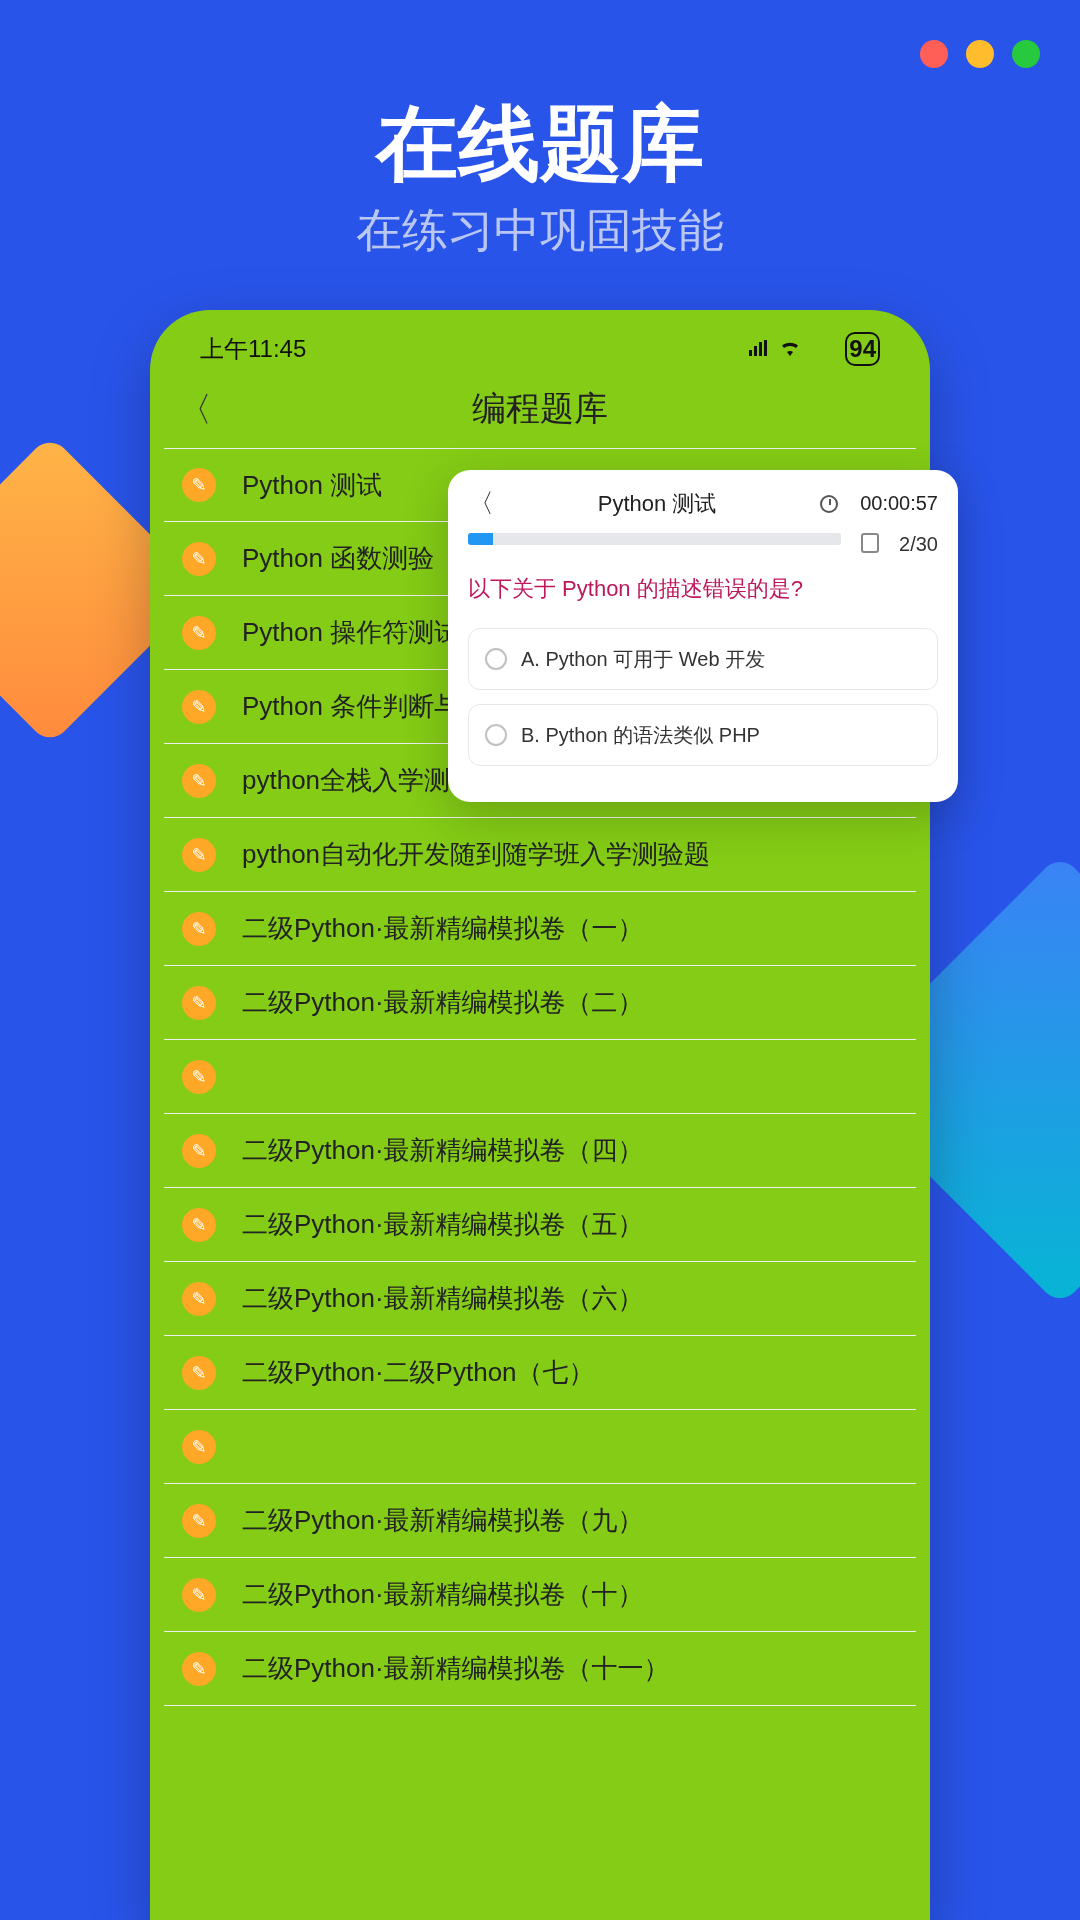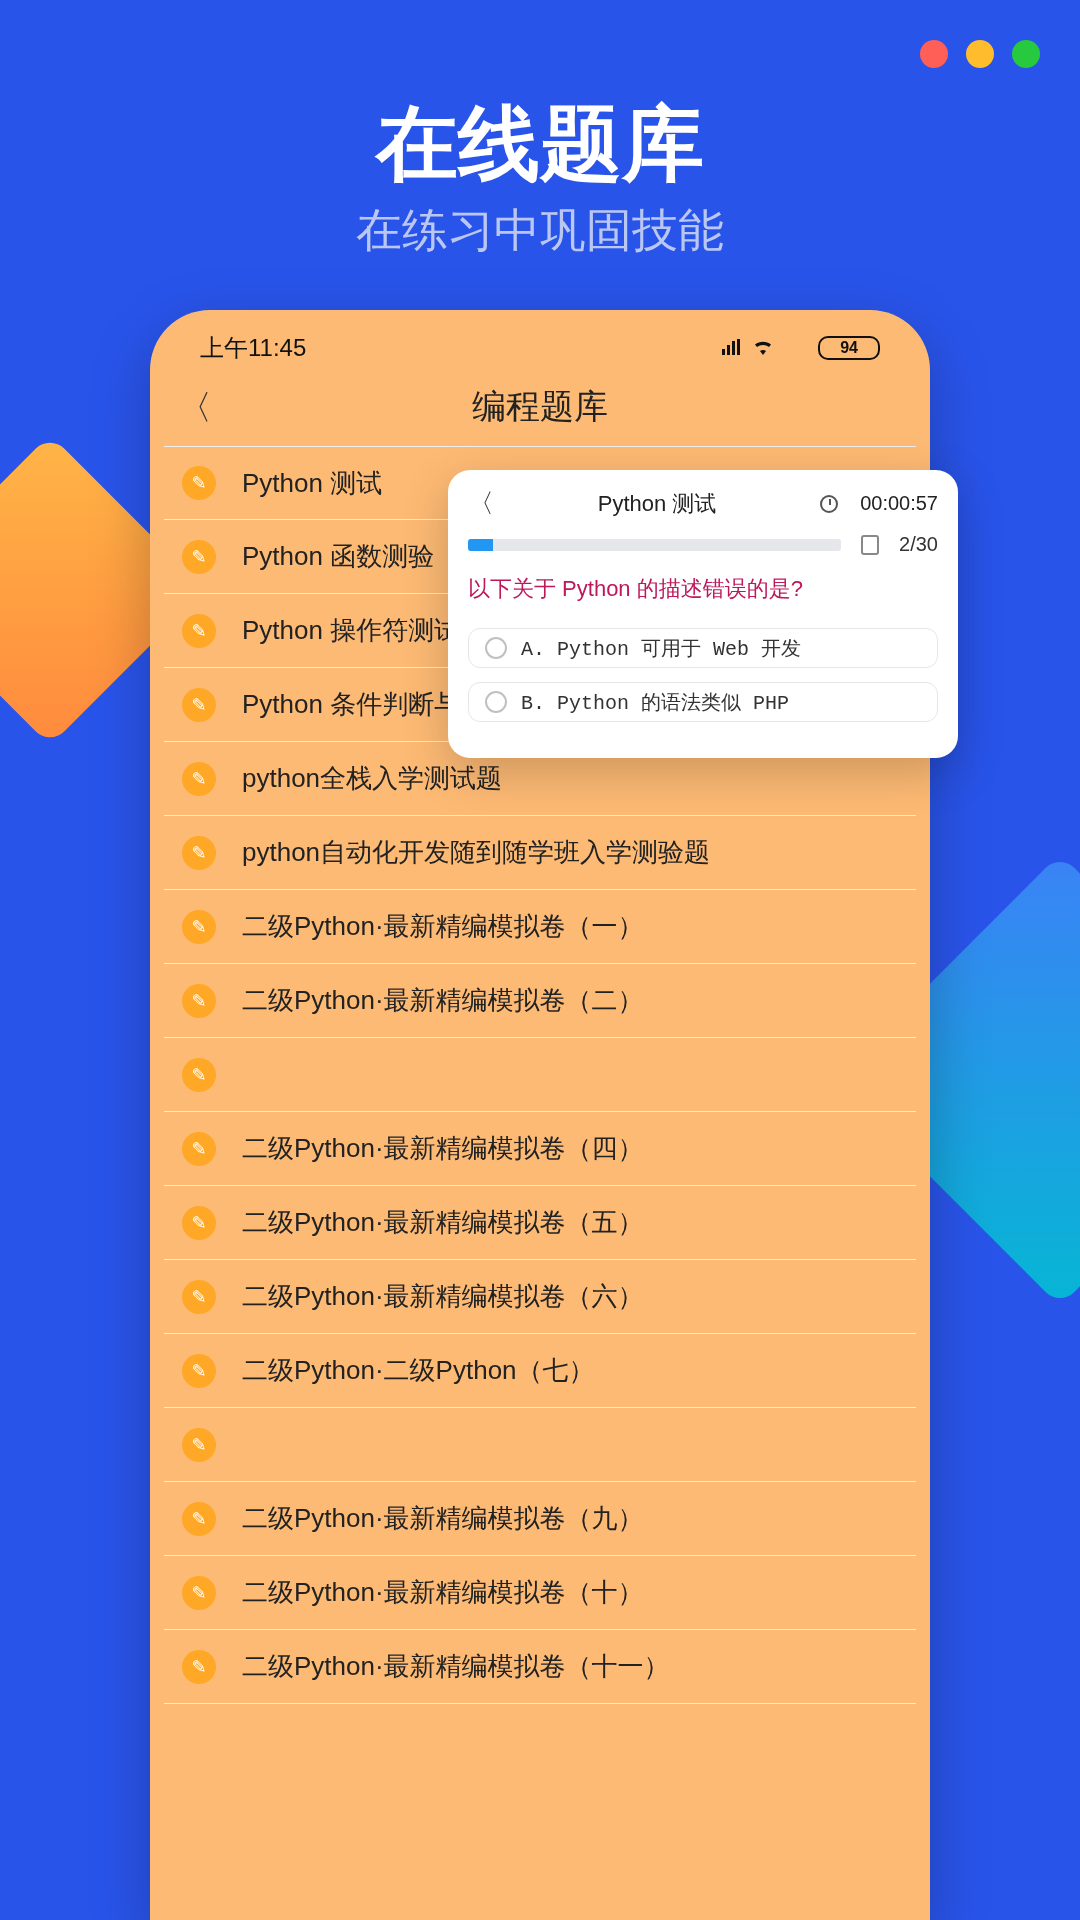--- a/index.html
+++ b/index.html
@@ -64,43 +64,43 @@
   text-align: center;
   font-size: 46px;
   color: #B9C7F2;
 }
 .phone {
   position: absolute;
   left: 150px;
   top: 310px;
   width: 780px;
   height: 1610px;
-  background: #fdba74;
+  background: #84cc16;
   border-radius: 60px 60px 0 0;
   box-shadow: 0 20px 60px rgba(0,0,0,0.25);
   overflow: hidden;
 }
 .statusbar {
   display: flex;
   justify-content: space-between;
   align-items: center;
   padding: 22px 50px 8px;
   font-size: 24px;
   color: #111;
 }
 .status-icons {
   display: flex;
   align-items: center;
   gap: 8px;
 }
 .battery-badge {
   border: 2px solid #111;
   border-radius: 10px;
-  padding: 1px 20px;
-  font-size: 16px;
+  padding: 1px 2px;
+  font-size: 24px;
   font-weight: 600;
   margin-left: 35px;
 }
 .phone-header {
   display: flex;
   align-items: center;
   padding: 18px 28px 22px;
   position: relative;
 }
 .back-btn {
@@ -188,21 +188,21 @@
   content: "";
   position: absolute;
   left: 50%;
   top: 20%;
   width: 2px;
   height: 6px;
   background: #555;
 }
 .progress-row {
   display: flex;
-  align-items: center;
+  align-items: flex-start;
   gap: 20px;
   margin-bottom: 18px;
 }
 .progress-bar {
   flex: 1;
   height: 12px;
   background: #E5E7EB;
   border-radius: 3px;
   overflow: hidden;
 }
@@ -219,28 +219,27 @@
 }
 .progress-count { font-size: 20px; color: #333; }
 .question {
   font-size: 22px;
   color: #be185d;
   margin-bottom: 24px;
 }
 .option {
   display: flex;
   align-items: center;
-  height: 40px;
+  height: 62px;
   border: 1px solid #E5E7EB;
   border-radius: 12px;
   padding: 0 16px;
   margin-bottom: 14px;
   font-size: 20px;
   color: #333;
-  font-family: Liberation Mono, monospace;
 }
 .radio-circle {
   width: 22px;
   height: 22px;
   border: 2px solid #C0C0C0;
   border-radius: 50%;
   margin-right: 14px;
 }
 </style>
 </head>

